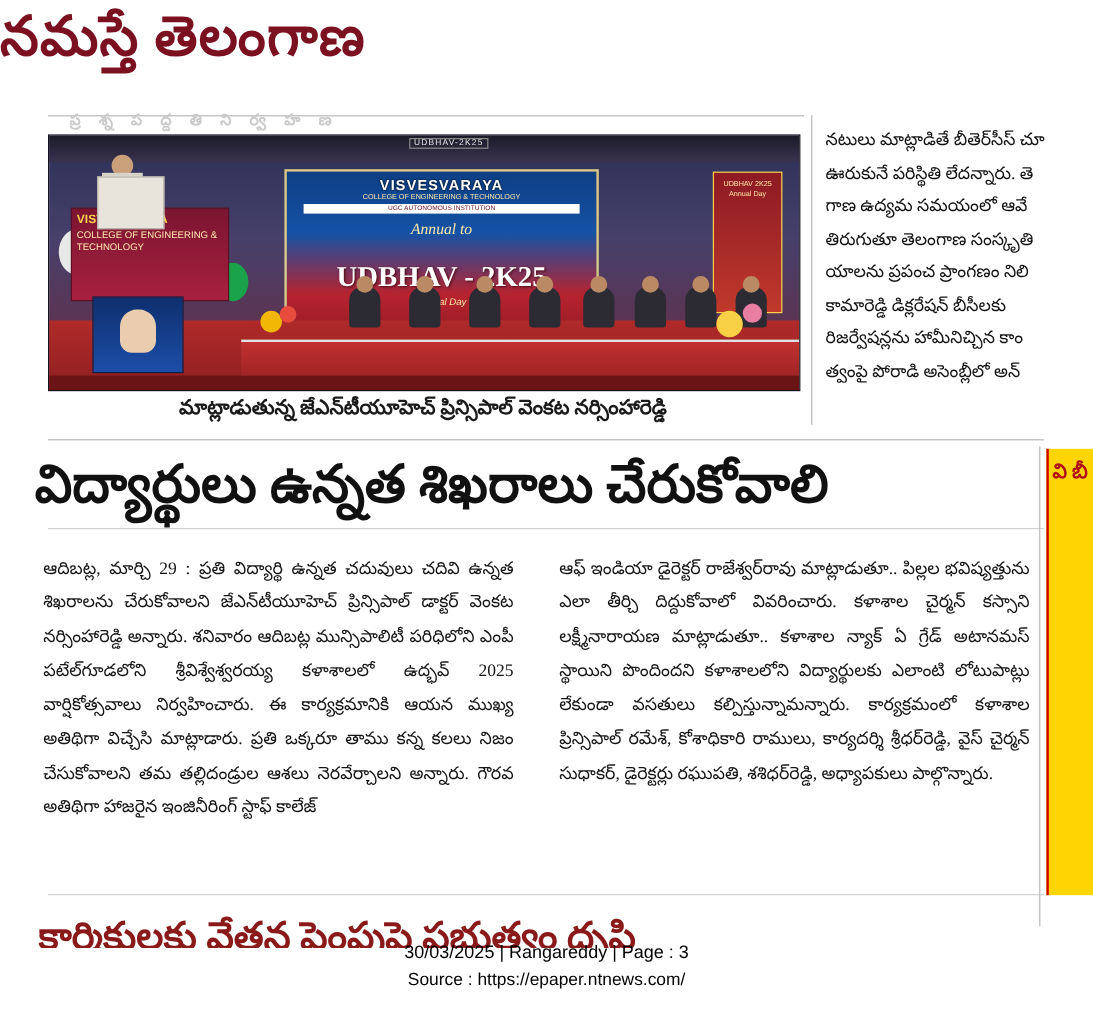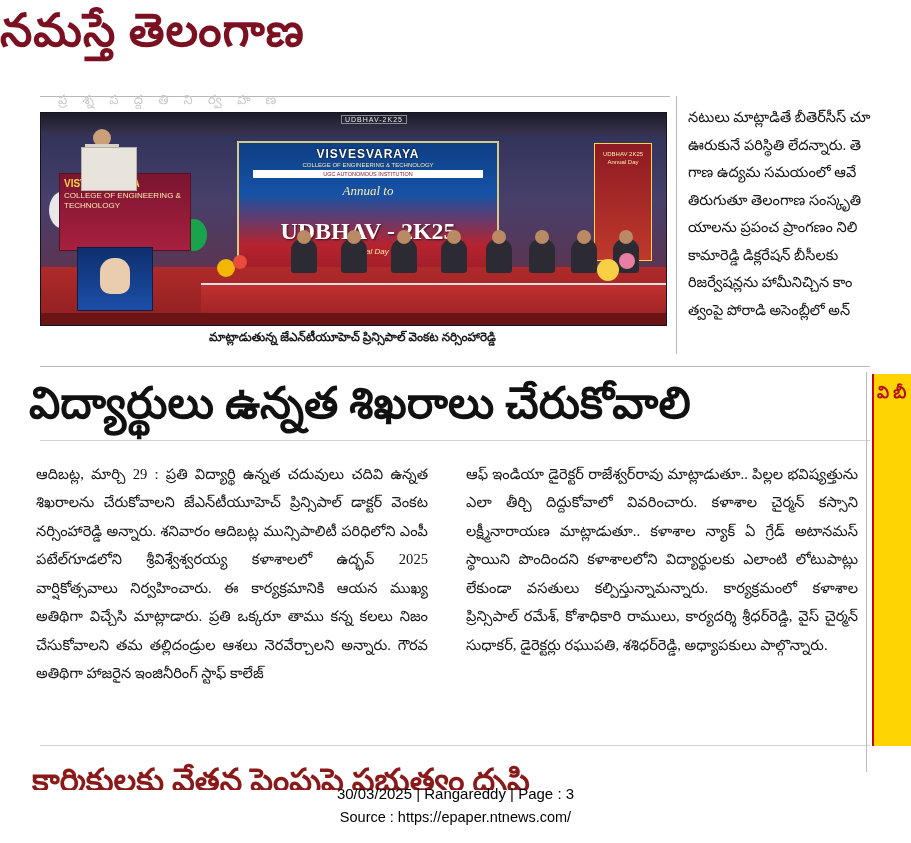--- a/index.html
+++ b/index.html
@@ -64,20 +64,21 @@
     position: absolute;
     left: 58px;
     top: 92px;
     width: 600px;
     font-family: "Liberation Serif", serif;
     font-size: 13px;
     color: #c9c9c9;
     letter-spacing: 6px;
     white-space: nowrap;
     overflow: hidden;
+    font-weight: bold;
   }
 
   
   .photo {
     position: absolute;
     left: 40px;
     top: 112px;
     width: 625px;
     height: 212px;
     background: linear-gradient(180deg, #2b2f55 0%, #46406b 40%, #6d2b3f 100%);
@@ -201,21 +202,21 @@
     position: absolute; border-radius: 50%;
   }
 
   .photo-caption {
     position: absolute;
     left: 40px;
     top: 330px;
     width: 625px;
     text-align: center;
     font-family: "Liberation Serif", serif;
-    font-size: 12px;
+    font-size: 17px;
     font-weight: bold;
     color: #1a1a1a;
   }
 
   
   .right-col-top {
     position: absolute;
     left: 688px;
     top: 104px;
     width: 228px;

